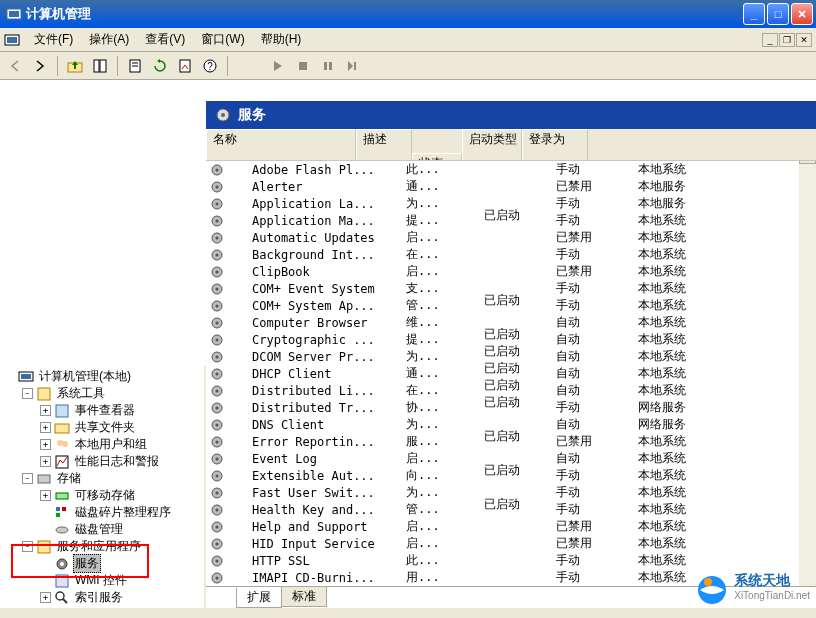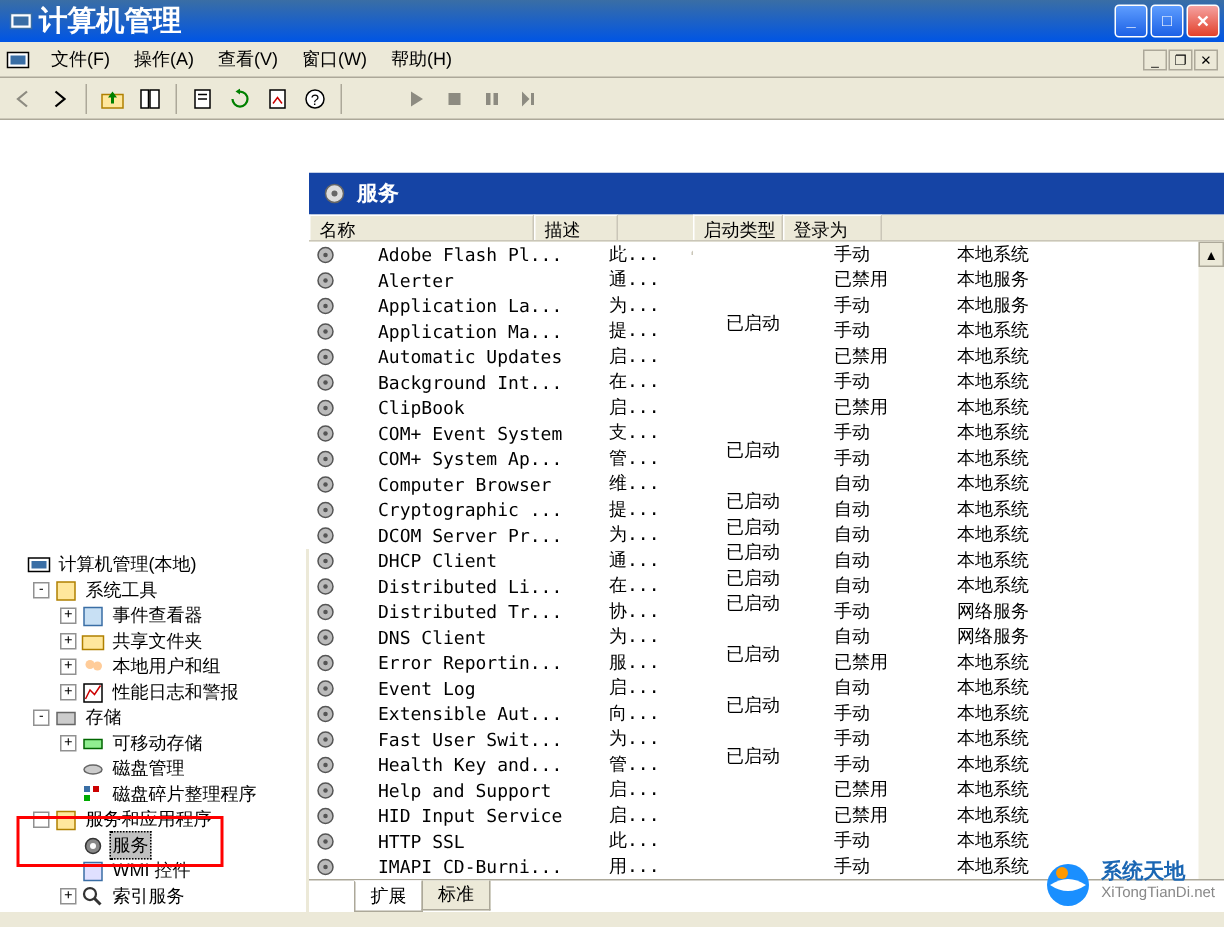--- a/index.html
+++ b/index.html
@@ -1,19 +1,19 @@
 <!DOCTYPE html>
 <html><head>
 <meta charset="utf-8">
 <style>
 * { box-sizing: border-box; margin: 0; padding: 0; }
 body { font-family: "SimSun", "宋体", Tahoma, sans-serif; font-size: 12px; background: #fff; width: 816px; height: 618px; overflow: hidden; position: relative; }
 .title-bar { height: 28px; background: linear-gradient(#3a6ea5, #0055e5); display: flex; align-items: center; padding: 0 3px 0 6px; color: #fff; }
 .title-bar .app-icon { width: 16px; height: 16px; margin-right: 4px; display: inline-flex; align-items: center; justify-content: center; }
-.title-bar .title-text { flex: 1; font-weight: bold; font-size: 19px; }
+.title-bar .title-text { flex: 1; font-weight: bold; font-size: 13px; }
 .win-btns { display: flex; gap: 2px; }
 .win-btn { width: 22px; height: 22px; border: 1px solid #fff; border-radius: 3px; display: flex; align-items: center; justify-content: center; font-family: Arial; font-size: 11px; font-weight: bold; cursor: default; }
 .win-btn.min, .win-btn.max { background: linear-gradient(#5e9dfe, #1c61e6); color: #fff; }
 .win-btn.close { background: linear-gradient(#f5a2a0, #e2412b); color: #fff; }
 
 .menu-bar { height: 24px; background: #ece9d8; border-bottom: 1px solid #aca899; display: flex; align-items: center; padding: 0 4px; justify-content: space-between; }
 .menu-left { display: flex; align-items: center; }
 .menu-icon { width: 16px; height: 16px; margin-right: 6px; }
 .menu-item { padding: 3px 8px; cursor: default; }
 .mdi-btns { display: flex; gap: 1px; }
@@ -37,21 +37,21 @@
 .tree-label.selected { background: #c0c0c0; border: 1px dotted #000; padding: 0 1px; }
 .red-box { position: absolute; border: 2px solid red; width: 138px; height: 34px; left: 9px; top: 176px; pointer-events: none; }
 .tree-wrap { position: relative; }
 
 .right-pane { flex: 1; display: flex; flex-direction: column; background: #fff; overflow: hidden; }
 .header-band { background: linear-gradient(#0a246a, #a6caf0 60%, #0a246a); background: #1544a5; height: 28px; display: flex; align-items: center; padding: 0 8px; color: #fff; font-weight: bold; font-size: 14px; }
 .header-band .gear { width: 18px; height: 18px; margin-right: 6px; }
 .body-split { flex: 1; display: flex; overflow: hidden; }
 .desc-col { width: 196px; padding: 8px; border-right: 1px solid #ece9d8; }
 .list-col { flex: 1; overflow: auto; position: relative; }
-.list-header { display: flex; background: #ece9d8; border-bottom: 1px solid #cac6b8; position: sticky; top: 0; z-index: 2; height: 18px; }
+.list-header { display: flex; background: #ece9d8; border-bottom: 1px solid #cac6b8; position: sticky; top: 0; z-index: 2; height: 32px; }
 .list-header .col { border-right: 1px solid #cac6b8; border-top: 1px solid #fff; border-left: 1px solid #fff; padding: 1px 6px; font-size: 12px; cursor: default; white-space: nowrap; overflow: hidden; }
 .list-body .row { display: flex; height: 17px; align-items: center; gap: 22px; }
 .list-body .row .cell { padding: 0 4px; white-space: nowrap; overflow: hidden; font-family: "SimSun", "宋体", Tahoma, monospace; font-size: 12px; }
 .col-name { width: 150px; }
 .col-desc { width: 56px; }
 .col-status { width: 50px; margin-top: 24px; }
 .col-startup { width: 60px; }
 .col-logon { width: 66px; }
 .row-icon { width: 14px; height: 14px; margin: 0 2px 0 4px; flex-shrink: 0; }
 
@@ -281,37 +281,37 @@
                         </svg>
                       </span>
                       <span class="tree-label">可移动存储</span>
                     </div>
                   </li>
               <li>
                     <div class="tree-row">
                       <span class="tree-toggle empty"></span>
                       <span class="tree-node-icon">
                         <svg width="16" height="16">
-                          <ellipse cx="8" cy="8" rx="6" ry="3" fill="#ccc" stroke="#666"></ellipse>
-                        </svg>
-                      </span>
-                      <span class="tree-label">磁盘管理</span>
-                    </div>
-                  </li>
-              <li>
-                    <div class="tree-row">
-                      <span class="tree-toggle empty"></span>
-                      <span class="tree-node-icon">
-                        <svg width="16" height="16">
                           <rect x="2" y="2" width="4" height="4" fill="#3a6ea5"></rect>
                           <rect x="8" y="2" width="4" height="4" fill="#c00"></rect>
                           <rect x="2" y="8" width="4" height="4" fill="#0a0"></rect>
                         </svg>
                       </span>
                       <span class="tree-label">磁盘碎片整理程序</span>
+                    </div>
+                  </li>
+              <li>
+                    <div class="tree-row">
+                      <span class="tree-toggle empty"></span>
+                      <span class="tree-node-icon">
+                        <svg width="16" height="16">
+                          <ellipse cx="8" cy="8" rx="6" ry="3" fill="#ccc" stroke="#666"></ellipse>
+                        </svg>
+                      </span>
+                      <span class="tree-label">磁盘管理</span>
                     </div>
                   </li>
             </ul>
           </li>
           <li>
             <div class="tree-row">
               <span class="tree-toggle">-</span>
               <span class="tree-node-icon">
                     <svg width="16" height="16">
                       <rect x="2" y="2" width="12" height="12" fill="#ffe79c" stroke="#b08000"></rect>

